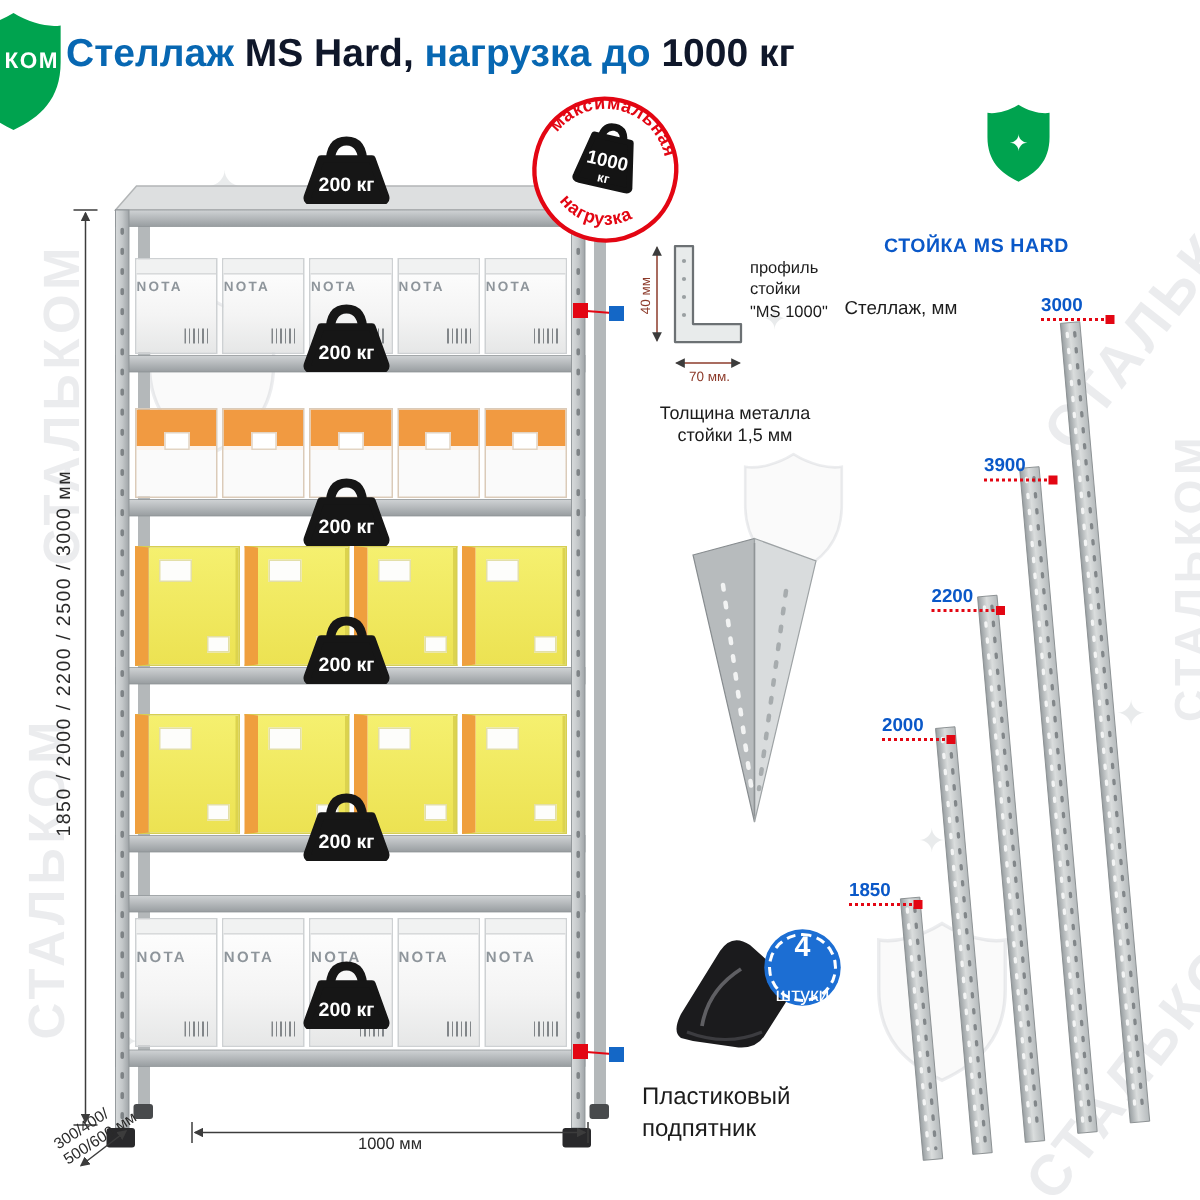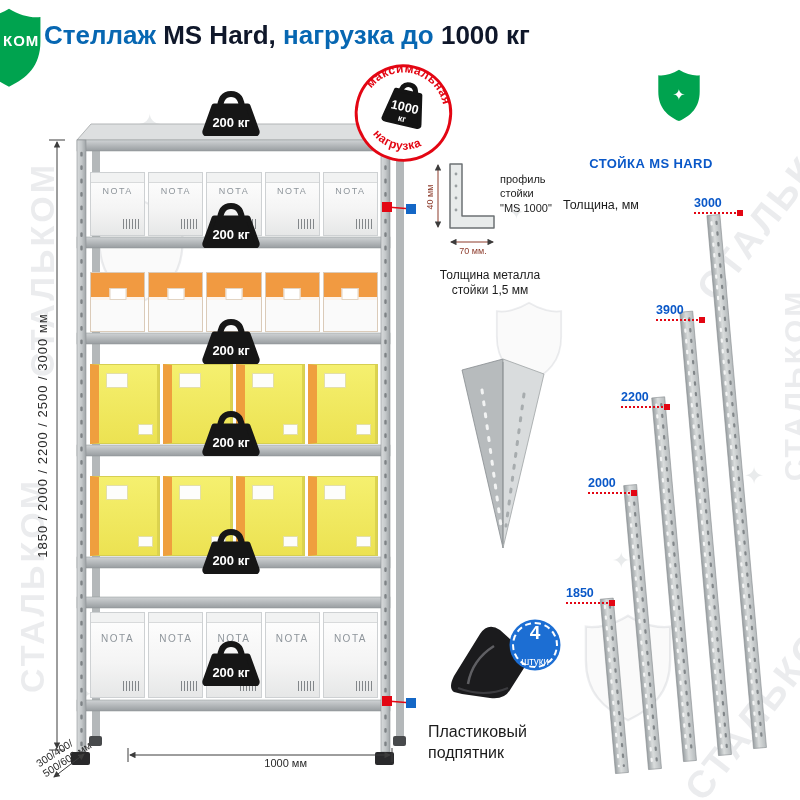--- a/index.html
+++ b/index.html
@@ -33,21 +33,21 @@
   .boxrow{position:absolute;display:flex;gap:3px;align-items:flex-end;z-index:2}
   .r1{left:90px;top:172px;width:288px;height:64px}
   .r2{left:90px;top:272px;width:288px;height:60px}
   .r3{left:90px;top:364px;width:288px;height:80px}
   .r4{left:90px;top:476px;width:288px;height:80px}
   .r6{left:90px;top:612px;width:288px;height:86px}
   .box{flex:1;height:100%;position:relative}
   .nota{background:linear-gradient(180deg,#ffffff 0%,#f4f4f4 60%,#e6e7e7 100%);border:1px solid #ced1d3}
   .nota::before{content:"";position:absolute;left:0;right:0;top:0;height:9px;background:#f1f2f2;border-bottom:1px solid #d8dadb}
   .nota::after{content:"";position:absolute;right:5px;bottom:6px;width:16px;height:10px;background:repeating-linear-gradient(90deg,#686d71 0 1px,transparent 1px 3px);opacity:.8}
-  .nota-t{position:absolute;top:13px;left:0;right:0;text-align:center;font-size:9px;font-weight:normal;letter-spacing:1.5px;color:#8e959b}
+  .nota-t{position:absolute;top:13px;left:0;right:0;text-align:left;font-size:9px;font-weight:bold;letter-spacing:1.5px;color:#8e959b}
   .r6 .nota-t{top:20px;font-size:10px}
   .obox{background:linear-gradient(180deg,#f19a41 0 42%,#fdf3ea 42% 46%,#fafafa 46%);border:1px solid #dbcbb9}
   .obox::after{content:"";position:absolute;left:50%;top:15px;transform:translateX(-50%);width:15px;height:10px;background:#fff;border:1px solid #e2d4c3}
   .pack{background:linear-gradient(180deg,#f5f06f,#ece252);border:1px solid #d6cf52;border-left:9px solid #ef9f3e;box-shadow:inset -2px 0 0 #dcd34e}
   .pack::before{content:"";position:absolute;left:7px;top:8px;width:20px;height:13px;background:#fdfdfb;border:1px solid #e3dfa8}
   .pack::after{content:"";position:absolute;right:6px;bottom:8px;width:13px;height:9px;background:#fdfdfb;border:1px solid #e3dfa8}
 
   .weight{position:absolute;left:193px;z-index:3;width:76px;height:46px}
   .w1{top:90px}.w2{top:202px}.w3{top:318px}.w4{top:410px}.w5{top:528px}.w6{top:640px}
   .wh{fill:none;stroke:#161616;stroke-width:6;stroke-linecap:round}
@@ -55,35 +55,35 @@
   .wt{fill:#fff;font-weight:bold;font-size:13px;text-anchor:middle;font-family:"Liberation Sans",sans-serif}
 
   .maxload{position:absolute;left:350px;top:60px;z-index:4;transform:rotate(13deg)}
   .arc-text{fill:#e30613;font-weight:bold;font-size:12.5px;letter-spacing:.5px;font-family:"Liberation Sans",sans-serif}
   .wh2{fill:none;stroke:#141414;stroke-width:5;stroke-linecap:round}
   .wb2{fill:#141414;stroke:#141414;stroke-width:4;stroke-linejoin:round}
   .badge-val{fill:#fff;font-weight:bold;font-size:13px;text-anchor:middle;font-family:"Liberation Sans",sans-serif}
   .badge-unit{fill:#fff;font-weight:bold;font-size:9px;text-anchor:middle;font-family:"Liberation Sans",sans-serif}
 
   .dim-height{left:-168px;top:428px;width:420px;text-align:center;transform:rotate(-90deg);font-size:13px;letter-spacing:1px;color:#2a2a2a;z-index:2;white-space:nowrap}
-  .dim-width{left:213px;top:757px;width:94px;text-align:right;font-size:11px;color:#2a2a2a;z-index:2}
+  .dim-width{left:213px;top:757px;width:94px;text-align:center;font-size:11px;color:#2a2a2a;z-index:2}
   .dim-depth{left:36px;top:742px;transform:rotate(-33deg);font-size:10.5px;line-height:1.15;color:#2a2a2a;z-index:2}
   .dim-depth span{display:block}
 
   
   .profile-svg{left:430px;top:158px;z-index:2}
   .dim-40v{left:400px;top:192px;width:60px;text-align:center;transform:rotate(-90deg);font-size:9px;color:#8d3b2b;z-index:2}
   .dim-40h{left:448px;top:246px;width:50px;text-align:center;font-size:9px;color:#8d3b2b;z-index:2}
   .profile-label{left:500px;top:172px;font-size:11px;line-height:1.3;z-index:2}
   .thickness{left:425px;top:268px;width:130px;text-align:center;font-size:12px;line-height:1.25;z-index:2}
   .corner-svg{left:448px;top:356px;z-index:2}
   .foot-svg{left:444px;top:614px;z-index:2}
   .foot-badge{left:512px;top:622px;width:46px;height:46px;border-radius:50%;background:#1c6ed3;border:2px dashed #fff;box-shadow:0 0 0 2.5px #1c6ed3;color:#fff;display:flex;flex-direction:column;align-items:center;justify-content:center;z-index:3;line-height:1}
   .foot-badge .n{font-size:19px;font-weight:bold}
-  .foot-badge .s{font-size:10px;margin-top:15px}
+  .foot-badge .s{font-size:13px;margin-top:15px}
   .foot-label{left:428px;top:722px;width:125px;text-align:left;font-size:16px;line-height:1.3;z-index:2}
   .preline{white-space:pre-line}
 
   
   .comp-heading{left:535px;top:76px;width:255px;text-align:center;color:#e30613;font-weight:800;font-size:17px;line-height:1.3;z-index:2}
   .comp-heading span{display:block}
   .stoyka{left:540px;top:156px;width:222px;text-align:center;color:#0a58c8;font-weight:bold;font-size:13px;letter-spacing:.4px;z-index:2}
   .visota{left:563px;top:198px;font-size:12.5px;z-index:2}
   .posts-svg{left:555px;top:195px;z-index:1}
   .hW{stroke:#f3f4f4;stroke-width:2.2;stroke-dasharray:2.2 8.5;stroke-linecap:round}
@@ -344,21 +344,21 @@
     <path d="M14 74 Q40 84 64 74" stroke="#3c3c40" stroke-width="2" fill="none"></path>
   </svg>
   <div class="abs foot-badge">
     <span class="n">4</span>
     <span class="s">штуки</span>
   </div>
   <div class="abs foot-label preline">Пластиковый
 подпятник</div>
 
   <div class="abs stoyka">СТОЙКА MS HARD</div>
-  <div class="abs visota">Толщина, мм</div>
+  <div class="abs visota">Стеллаж, мм</div>
 
   <svg class="posts-svg abs" width="245" height="600" viewBox="0 0 245 600">
     <defs>
       <linearGradient id="postG3" x1="0" y1="0" x2="1" y2="0">
         <stop offset="0" stop-color="#989ea1"></stop>
           <stop offset="0.45" stop-color="#dadddd"></stop>
           <stop offset="1" stop-color="#b5babc"></stop>
       </linearGradient>
     </defs>
     <g transform="rotate(-5 67 578)">

